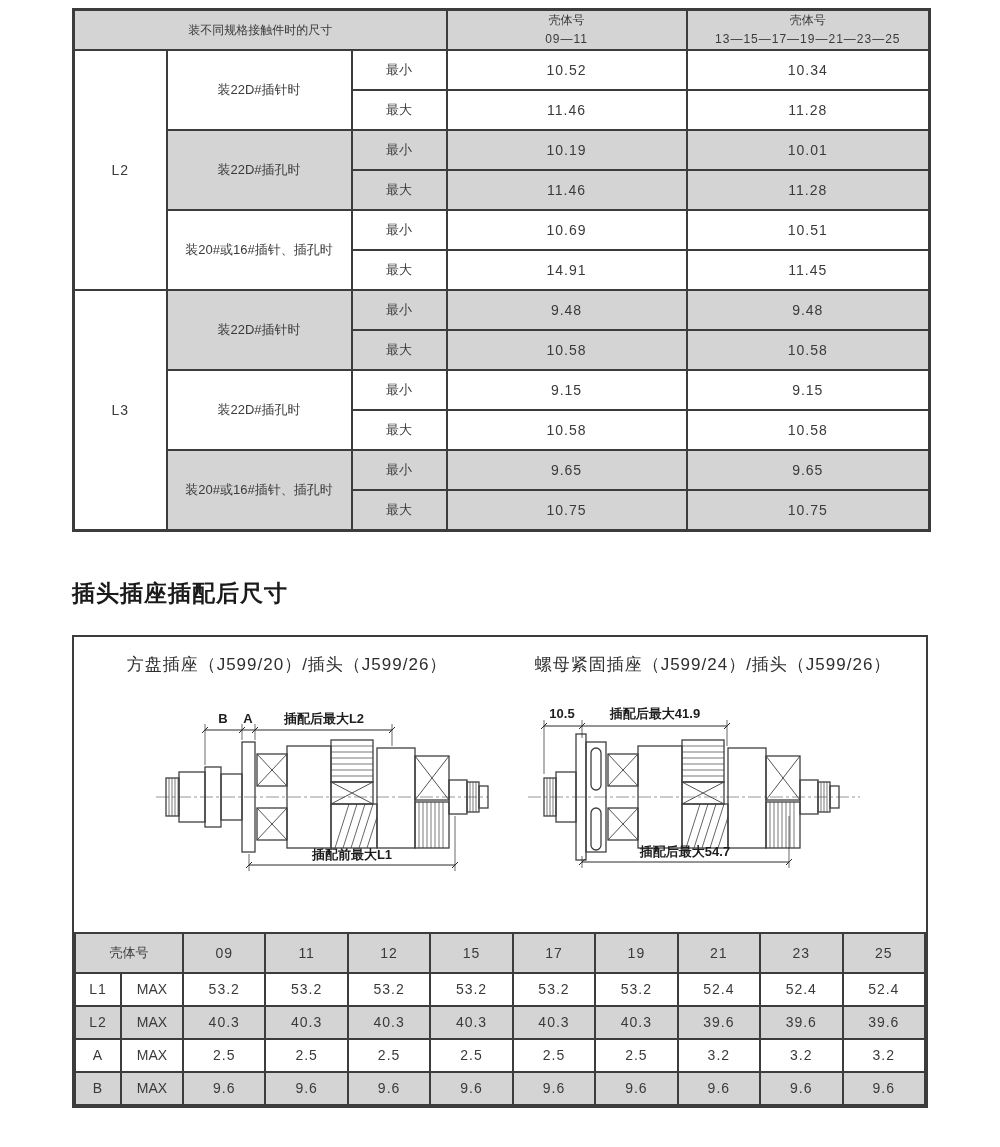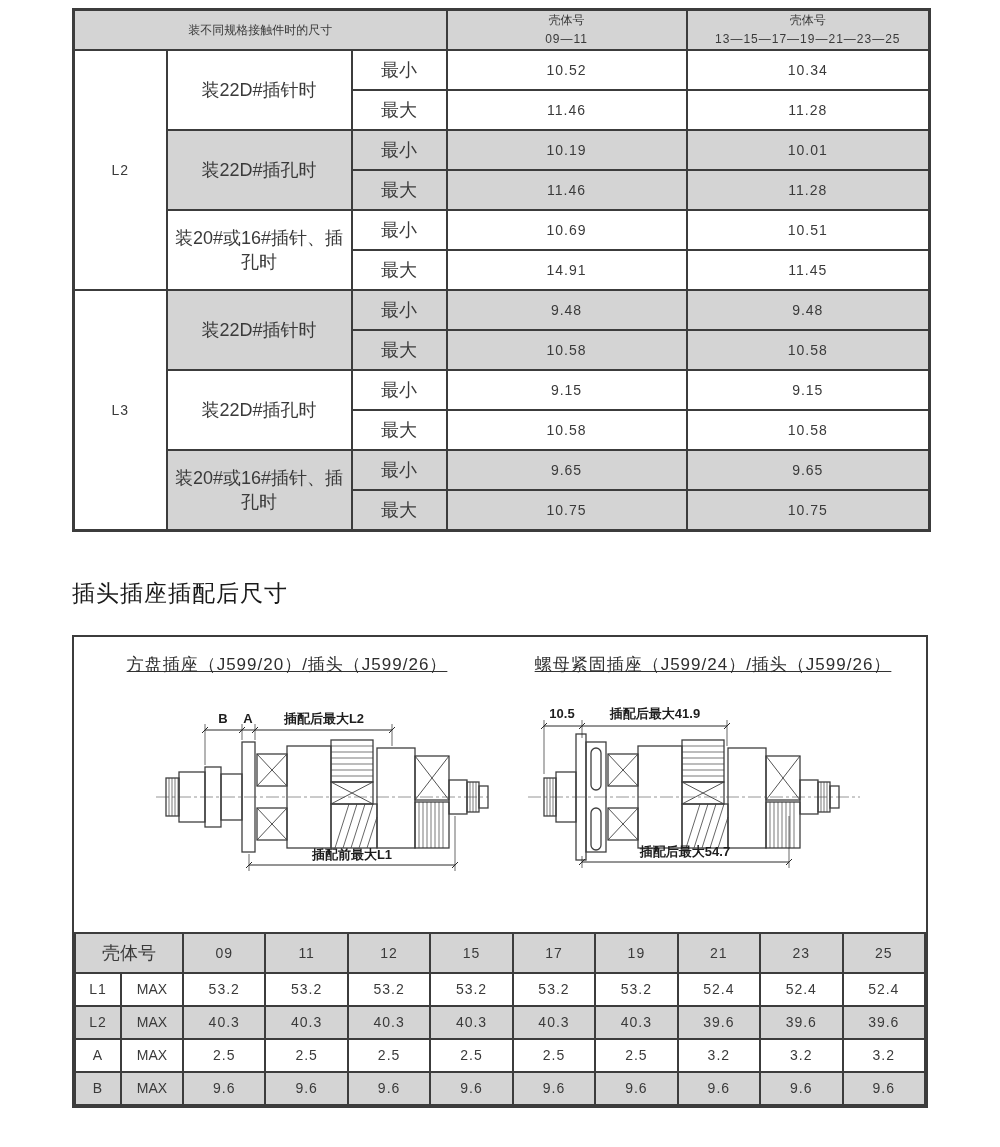--- a/index.html
+++ b/index.html
@@ -3,31 +3,31 @@
 <meta charset="utf-8">
 <style>
   * { box-sizing: border-box; }
   html,body { margin:0; padding:0; background:#fff; }
   body { width:1000px; font-family:"Liberation Sans","DejaVu Sans",sans-serif; color:#333; }
   .page { padding:8px 72px 10px 72px; }
 
   table { border-collapse:collapse; table-layout:fixed; width:856px; border:3px solid #3c3c3c; }
   td { border:2px solid #3c3c3c; text-align:center; vertical-align:middle;
        font-size:14px; color:#3a3a3a; padding:0 2px; }
-  .zh { font-size:18px; }
+  .zh { font-size:13px; }
   .num { letter-spacing:1px; }
   .g { background:#d4d4d4; }
   .t1 td { height:40px; }
   .t1 .hdr td { background:#d4d4d4; font-size:12px; }
   .hdr2l div { line-height:19px; }
 
-  .sec-title { font-size:23px; font-weight:normal; color:#1a1a1a; margin:46px 0 26px 0; letter-spacing:1px; }
+  .sec-title { font-size:23px; font-weight:bold; color:#1a1a1a; margin:46px 0 26px 0; letter-spacing:1px; }
 
   .box { width:856px; border:2px solid #3c3c3c; }
-  .diagrams { height:295px; padding-top:16px;text-decoration:underline; }
+  .diagrams { height:295px; padding-top:16px; }
   .diag-titles { display:flex; }
   .diag-titles div { width:50%; text-align:center; font-size:17px; color:#2e2e2e; letter-spacing:1px; }
   .svg-row { display:flex; margin-top:14px; }
   .svg-row svg { display:block; }
   .svg-left { margin-left:78px; }
   .svg-right { margin-left:32px; }
   svg text { font-family:"Liberation Sans","DejaVu Sans",sans-serif; font-size:13px; font-weight:bold; fill:#1d1d1d; }
 
   .t2 { width:852px; border:none; }
   .t2 td { height:33px; }

